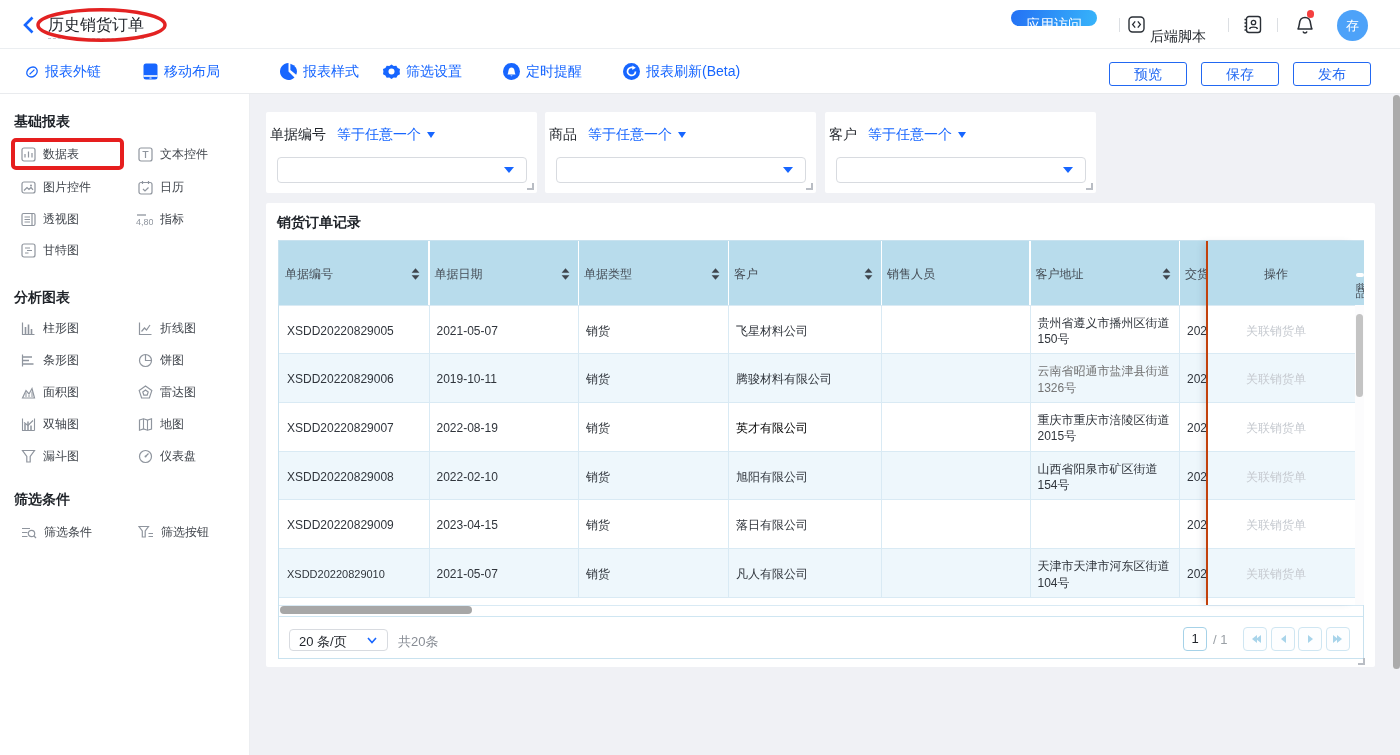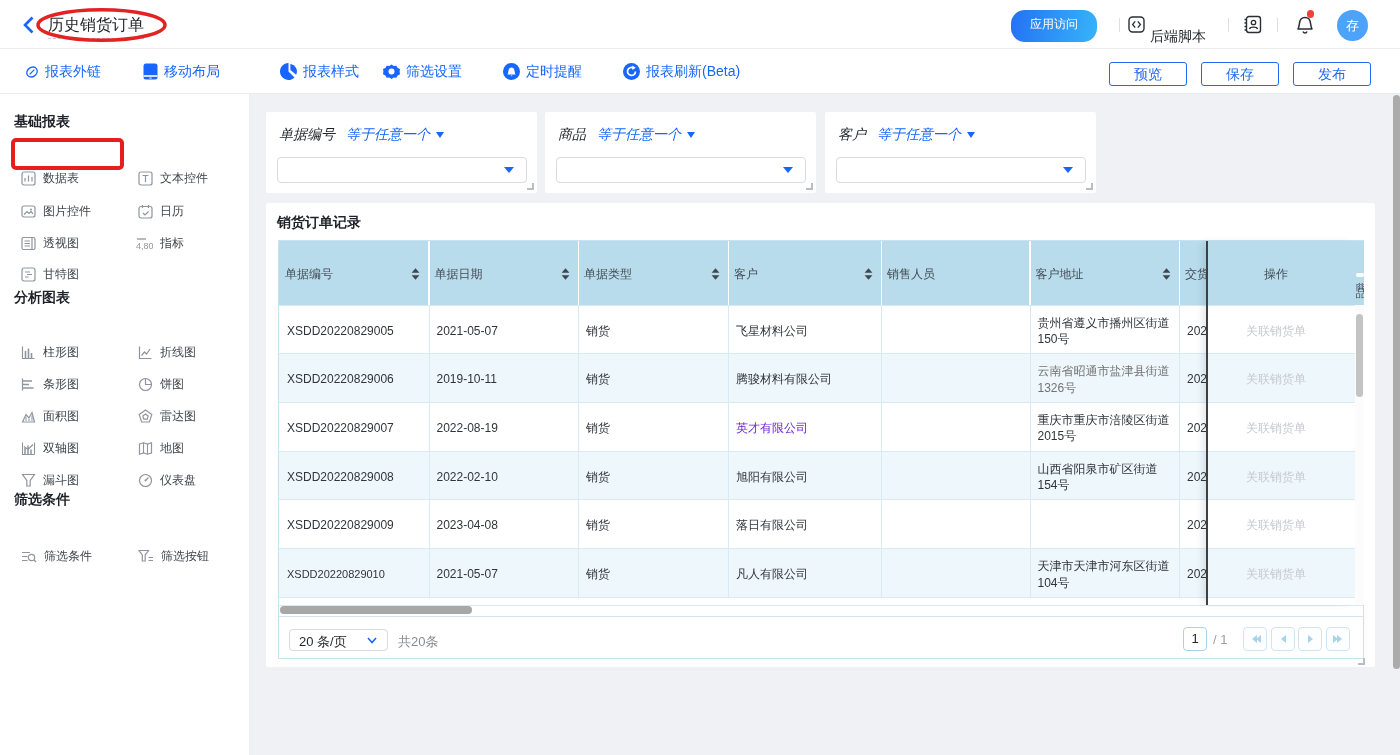--- a/index.html
+++ b/index.html
@@ -3,38 +3,38 @@
 <meta charset="utf-8">
 <style>
 * { margin:0; padding:0; box-sizing:border-box; }
 html,body { width:1400px; height:755px; overflow:hidden; font-family:"Liberation Sans",sans-serif; background:#fff; }
 .abs { position:absolute; }
 #page { position:relative; width:1400px; height:755px; }
 
 #hdr { position:absolute; left:0; top:0; width:1400px; height:49px; background:#fff; border-bottom:1px solid #ebeef1; }
 #title { position:absolute; left:48px; top:15px; font-size:16px; color:#1f2329; border-bottom:1px dashed #c3c7cc; padding-bottom:2px; }
 .hdiv { position:absolute; top:18px; width:1px; height:14px; background:#dcdfe3; }
-#pill { position:absolute; left:1011px; top:10px; width:86px; height:32px; border-radius:14px; background:linear-gradient(100deg,#2471f4 0%,#37b4fa 100%); color:#fff; font-size:12px; text-align:center; line-height:28px; }
+#pill { position:absolute; left:1011px; top:10px; width:86px; height:16px; border-radius:14px; background:linear-gradient(100deg,#2471f4 0%,#37b4fa 100%); color:#fff; font-size:14px; text-align:center; line-height:28px; }
 #hs-txt { position:absolute; left:1150px; top:28px; font-size:14px; color:#1f2329;font-family:Liberation Serif, serif; }
 #avatar { position:absolute; left:1337px; top:10px; width:31px; height:31px; border-radius:50%; background:#4da2f9; color:#fff; font-size:13px; text-align:center; line-height:31px; }
 
 #tbar { position:absolute; left:0; top:49px; width:1400px; height:45px; background:#fff; border-bottom:1px solid #e9ebee; }
 .titem { position:absolute; top:0; height:45px; display:flex; align-items:center; color:#1766ff; font-size:14px; }
 .titem svg { margin-right:6px; }
 .tbtn { position:absolute; top:13px; width:78px; height:24px; border:1px solid #2268f2; border-radius:3px; color:#2268f2; font-size:14px; text-align:center; line-height:22px; background:#fff; }
 
 #main { position:absolute; left:0; top:94px; width:1400px; height:661px; background:#f0f1f5; }
 #sidebar { position:absolute; left:0; top:0; width:250px; height:661px; background:#fff; border-right:1px solid #eceef1; }
 .sec-t { position:absolute; left:14px; font-size:14px; font-weight:bold; color:#1f2329; }
-.sitem { position:absolute; display:flex; align-items:center; font-size:12px; color:#40454c;margin-top:24px; }
+.sitem { position:absolute; display:flex; align-items:center; font-size:12px; color:#40454c; }
 .sitem svg { margin-right:7px; }
 #redbox { position:absolute; left:10.5px; top:44px; width:113px; height:32px; border:4px solid #e61e1e; border-radius:5px; }
 
 .fcard { position:absolute; top:18px; width:271px; height:81px; background:#fff; border-radius:2px; }
-.flabel { position:absolute; left:13px; top:12px; font-size:14px; line-height:20px; color:#1f2329; white-space:nowrap;font-style:italic; }
+.flabel { position:absolute; left:4px; top:12px; font-size:14px; line-height:20px; color:#1f2329; white-space:nowrap; }
 .flabel .op { color:#1766ff; margin-left:11px; }
 .ci { display:inline-block; width:0; height:0; border-left:4.5px solid transparent; border-right:4.5px solid transparent; border-top:6px solid #1766ff; margin-left:6px; vertical-align:1px; }
 .fsel { position:absolute; left:11px; top:45px; width:250px; height:26px; border:1px solid #d8dbe0; border-radius:4px; background:#fff; }
 .caret { position:absolute; width:0; height:0; border-left:5px solid transparent; border-right:5px solid transparent; border-top:6px solid #1766ff; }
 .rsz { position:absolute; right:3px; bottom:3px; width:7px; height:7px; border-right:2px solid #b9bdc4; border-bottom:2px solid #b9bdc4; }
 
 #tcard { position:absolute; left:266px; top:109px; width:1109px; height:464px; background:#fff; border-radius:2px; }
 #ttitle { position:absolute; left:11px; top:11px; font-size:14px; font-weight:bold; color:#1f2329; }
 #twidget { position:absolute; left:12px; top:37px; width:1086px; height:419px; border:1px solid #c9e2ef; }
 </style>
@@ -333,33 +333,33 @@
           <div class="abs" style="left:8px;top:131.2px;font-size:12px;color:#30353c;line-height:14px;white-space:nowrap">XSDD20220829006</div>
           <div class="abs" style="left:157.5px;top:131.2px;font-size:12px;color:#30353c;line-height:14px;white-space:nowrap">2019-10-11</div>
           <div class="abs" style="left:307px;top:131.2px;font-size:12px;color:#30353c;line-height:14px;white-space:nowrap">销货</div>
           <div class="abs" style="left:457px;top:131.2px;font-size:12px;color:#30353c;line-height:14px;white-space:nowrap">腾骏材料有限公司</div>
           <div class="abs" style="left:908px;top:131.2px;font-size:12px;color:#30353c;line-height:14px;white-space:nowrap">2022-10-11</div>
           <div class="abs" style="left:758.5px;top:122.2px;width:140px;font-size:12px;color:#737373;line-height:16.5px">云南省昭通市盐津县街道<br>1326号</div>
           <div class="abs" style="left:0;top:160.9px;width:1084px;height:48.7px;background:#fff"></div>
           <div class="abs" style="left:8px;top:179.9px;font-size:12px;color:#30353c;line-height:14px;white-space:nowrap">XSDD20220829007</div>
           <div class="abs" style="left:157.5px;top:179.9px;font-size:12px;color:#30353c;line-height:14px;white-space:nowrap">2022-08-19</div>
           <div class="abs" style="left:307px;top:179.9px;font-size:12px;color:#30353c;line-height:14px;white-space:nowrap">销货</div>
-          <div class="abs" style="left:457px;top:179.9px;font-size:12px;color:#6d28d9;line-height:14px;white-space:nowrap">英才有限公司</div>
+          <div class="abs" style="left:457px;top:179.9px;font-size:12px;color:#000000;line-height:14px;white-space:nowrap">英才有限公司</div>
           <div class="abs" style="left:908px;top:179.9px;font-size:12px;color:#30353c;line-height:14px;white-space:nowrap">2022-08-19</div>
           <div class="abs" style="left:758.5px;top:170.9px;width:140px;font-size:12px;color:#30353c;line-height:16.5px">重庆市重庆市涪陵区街道<br>2015号</div>
           <div class="abs" style="left:0;top:209.60000000000002px;width:1084px;height:48.7px;background:#eef7fc"></div>
           <div class="abs" style="left:8px;top:228.60000000000002px;font-size:12px;color:#30353c;line-height:14px;white-space:nowrap">XSDD20220829008</div>
           <div class="abs" style="left:157.5px;top:228.60000000000002px;font-size:12px;color:#30353c;line-height:14px;white-space:nowrap">2022-02-10</div>
           <div class="abs" style="left:307px;top:228.60000000000002px;font-size:12px;color:#30353c;line-height:14px;white-space:nowrap">销货</div>
           <div class="abs" style="left:457px;top:228.60000000000002px;font-size:12px;color:#30353c;line-height:14px;white-space:nowrap">旭阳有限公司</div>
           <div class="abs" style="left:908px;top:228.60000000000002px;font-size:12px;color:#30353c;line-height:14px;white-space:nowrap">2022-02-10</div>
           <div class="abs" style="left:758.5px;top:219.60000000000002px;width:140px;font-size:12px;color:#30353c;line-height:16.5px">山西省阳泉市矿区街道<br>154号</div>
           <div class="abs" style="left:0;top:258.3px;width:1084px;height:48.7px;background:#fff"></div>
           <div class="abs" style="left:8px;top:277.3px;font-size:12px;color:#30353c;line-height:14px;white-space:nowrap">XSDD20220829009</div>
-          <div class="abs" style="left:157.5px;top:277.3px;font-size:12px;color:#30353c;line-height:14px;white-space:nowrap">2023-04-08</div>
+          <div class="abs" style="left:157.5px;top:277.3px;font-size:12px;color:#30353c;line-height:14px;white-space:nowrap">2023-04-15</div>
           <div class="abs" style="left:307px;top:277.3px;font-size:12px;color:#30353c;line-height:14px;white-space:nowrap">销货</div>
           <div class="abs" style="left:457px;top:277.3px;font-size:12px;color:#30353c;line-height:14px;white-space:nowrap">落日有限公司</div>
           <div class="abs" style="left:908px;top:277.3px;font-size:12px;color:#30353c;line-height:14px;white-space:nowrap">2022-04-08</div>
           <div class="abs" style="left:0;top:307.0px;width:1084px;height:48.7px;background:#eef7fc"></div>
           <div class="abs" style="left:8px;top:326.0px;font-size:11px;color:#30353c;line-height:14px;white-space:nowrap">XSDD20220829010</div>
           <div class="abs" style="left:157.5px;top:326.0px;font-size:12px;color:#30353c;line-height:14px;white-space:nowrap">2021-05-07</div>
           <div class="abs" style="left:307px;top:326.0px;font-size:12px;color:#30353c;line-height:14px;white-space:nowrap">销货</div>
           <div class="abs" style="left:457px;top:326.0px;font-size:12px;color:#30353c;line-height:14px;white-space:nowrap">凡人有限公司</div>
           <div class="abs" style="left:908px;top:326.0px;font-size:12px;color:#30353c;line-height:14px;white-space:nowrap">2022-05-07</div>
           <div class="abs" style="left:758.5px;top:317.0px;width:140px;font-size:12px;color:#30353c;line-height:16.5px">天津市天津市河东区街道<br>104号</div>
@@ -371,21 +371,21 @@
           <div class="abs" style="left:0;top:307.0px;width:1084px;height:1px;background:#d9eaf4"></div>
           <div class="abs" style="left:0;top:355.70000000000005px;width:1084px;height:1px;background:#d9eaf4"></div>
           <div class="abs" style="left:149.5px;top:63.5px;width:1px;height:292.2px;background:#d9eaf4"></div>
           <div class="abs" style="left:299px;top:63.5px;width:1px;height:292.2px;background:#d9eaf4"></div>
           <div class="abs" style="left:449px;top:63.5px;width:1px;height:292.2px;background:#d9eaf4"></div>
           <div class="abs" style="left:602px;top:63.5px;width:1px;height:292.2px;background:#d9eaf4"></div>
           <div class="abs" style="left:750.5px;top:63.5px;width:1px;height:292.2px;background:#d9eaf4"></div>
           <div class="abs" style="left:900px;top:63.5px;width:1px;height:292.2px;background:#d9eaf4"></div>
           <div class="abs" style="left:0;top:356.7px;width:1084px;height:6.9px;background:#fff"></div>
           <div class="abs" style="left:0;top:363.6px;width:1084px;height:1px;background:#d9eaf4"></div>
-          <div class="abs" style="left:927px;top:0;width:148.5px;height:364px;border-left:2px solid #404040;box-shadow:-5px 0 7px -2px rgba(60,80,100,0.14)">
+          <div class="abs" style="left:927px;top:0;width:148.5px;height:364px;border-left:2px solid #c2410c;box-shadow:-5px 0 7px -2px rgba(60,80,100,0.14)">
             <div class="abs" style="left:0;top:0;width:148.5px;height:63.5px;background:#b8dcec"></div>
             <div class="abs" style="left:0;top:25px;width:136px;text-align:center;font-size:12px;color:#454c55">操作</div>
             <div class="abs" style="left:0;top:63.5px;width:148.5px;height:48.7px;background:#fff"></div>
             <div class="abs" style="left:0;top:63.5px;width:148.5px;height:1px;background:#d9eaf4"></div>
             <div class="abs" style="left:0;top:81.5px;width:136px;text-align:center;font-size:12px;color:#c6cad0">关联销货单</div>
             <div class="abs" style="left:0;top:112.2px;width:148.5px;height:48.7px;background:#eef7fc"></div>
             <div class="abs" style="left:0;top:112.2px;width:148.5px;height:1px;background:#d9eaf4"></div>
             <div class="abs" style="left:0;top:130.2px;width:136px;text-align:center;font-size:12px;color:#c6cad0">关联销货单</div>
             <div class="abs" style="left:0;top:160.9px;width:148.5px;height:48.7px;background:#fff"></div>
             <div class="abs" style="left:0;top:160.9px;width:148.5px;height:1px;background:#d9eaf4"></div>

